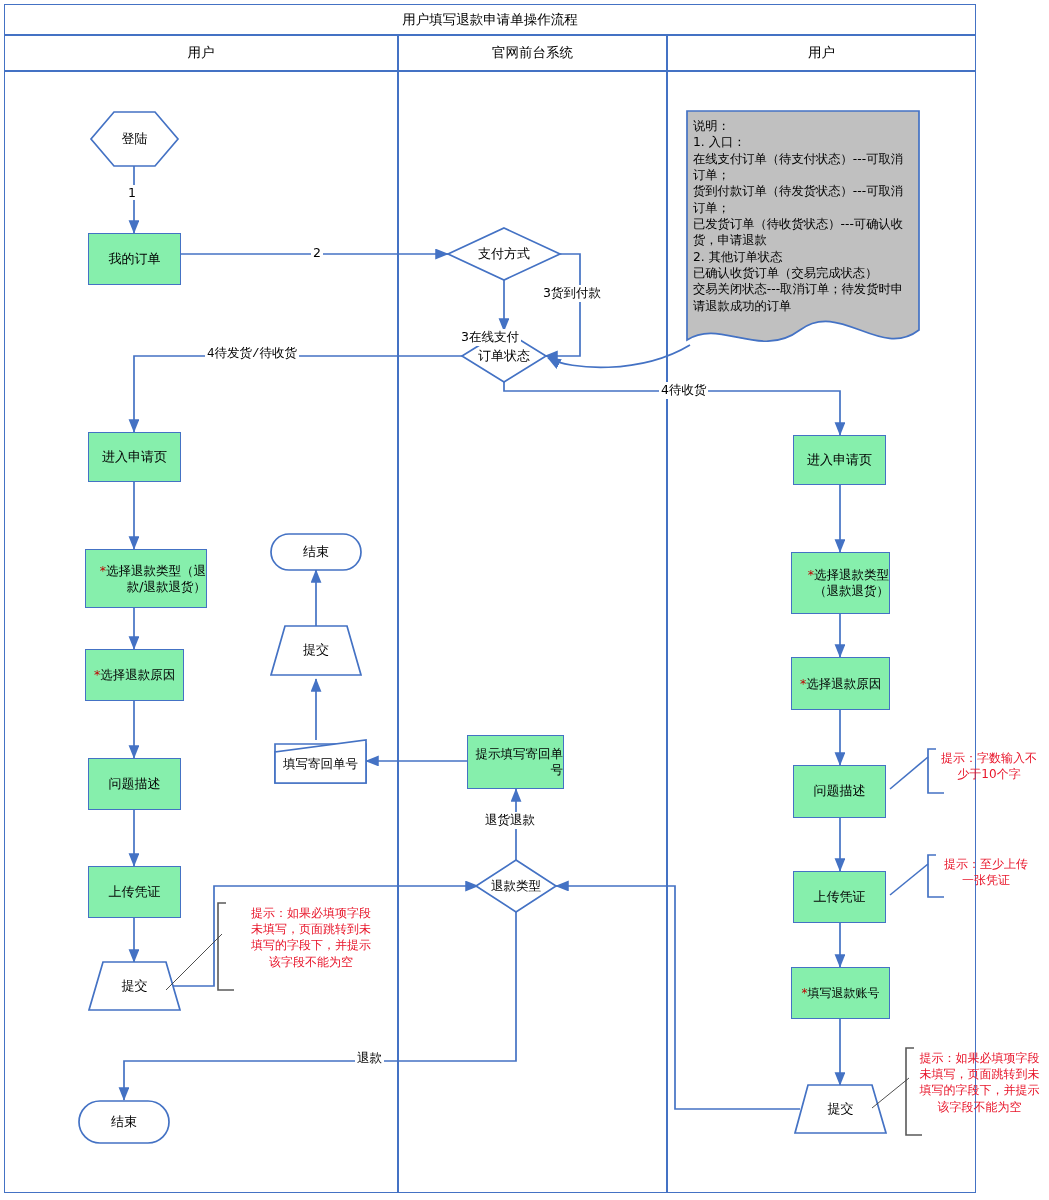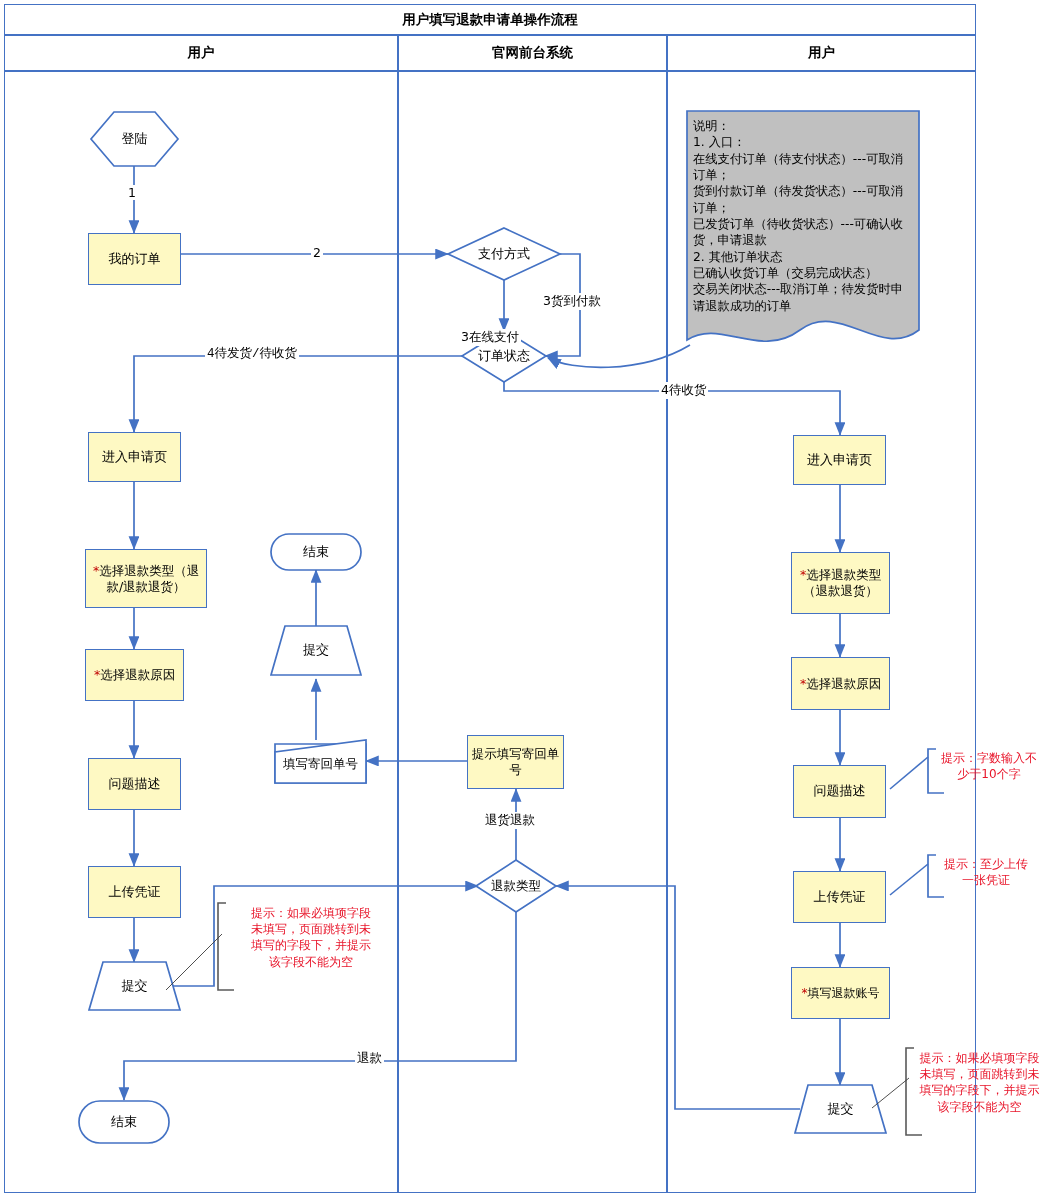--- a/index.html
+++ b/index.html
@@ -1,23 +1,23 @@
 <!DOCTYPE html>
 <html><head>
 <meta charset="utf-8">
 <style>
   html,body{margin:0;padding:0;background:#fff;}
   body{font-family:"DejaVu Sans","Liberation Sans",sans-serif;}
   #stage{position:relative;width:1049px;height:1200px;background:#fff;overflow:hidden;}
   svg.layer{position:absolute;left:0;top:0;width:1049px;height:1200px;}
   .node{position:absolute;box-sizing:border-box;display:flex;align-items:center;justify-content:center;
         text-align:center;color:#000;font-size:13px;line-height:1.25;}
-  .rect{border:1.6px solid #4472c4;background:#fef9c3;}
+  .rect{border:1.6px solid #4472c4;background:#86efac;text-align:right;}
   .swim-title{position:absolute;box-sizing:border-box;border:1.6px solid #4472c4;background:#fff;
-        display:flex;align-items:center;justify-content:center;font-size:13.5px;color:#000;font-weight:bold;}
+        display:flex;align-items:center;justify-content:center;font-size:13.5px;color:#000;}
   .lane{position:absolute;box-sizing:border-box;border:1.6px solid #4472c4;background:transparent;}
   .edgelabel{position:absolute;font-size:12.5px;color:#000;background:#fff;padding:0 2px;white-space:nowrap;}
   .annot{position:absolute;color:#e8152a;font-size:12px;line-height:1.35;text-align:center;white-space:pre-line;}
   .req{color:#c00000;}
   .notetext{position:absolute;font-size:12.3px;line-height:1.33;color:#000;white-space:pre-line;}
 </style>
 </head>
 <body>
 
 <div id="stage">
@@ -221,21 +221,21 @@
     <span><span class="req">*</span><span>填写退款账号</span></span>
   </div>
 
   <div class="node" style="left:795px;top:1085px;width:91px;height:48px;">
     <span>提交</span>
   </div>
 
   <div class="edgelabel" style="left:126px;top:185px;">1</div>
   <div class="edgelabel" style="left:311px;top:245px;">2</div>
   <div class="edgelabel" style="left:459px;top:297px;margin-top:32px;">3在线支付</div>
-  <div class="edgelabel" style="left:541px;top:293px;text-align:right;">3货到付款</div>
+  <div class="edgelabel" style="left:541px;top:285px;text-align:right;">3货到付款</div>
   <div class="edgelabel" style="left:205px;top:345px;font-family:Liberation Mono, monospace;">4待发货/待收货</div>
   <div class="edgelabel" style="left:659px;top:382px;">4待收货</div>
   <div class="edgelabel" style="left:483px;top:812px;">退货退款</div>
   <div class="edgelabel" style="left:355px;top:1050px;">退款</div>
 
   <div class="notetext" style="left:693px;top:118px;width:222px;">说明：
 1. 入口：
 在线支付订单（待支付状态）---可取消订单；
 货到付款订单（待发货状态）---可取消订单；
 已发货订单（待收货状态）---可确认收货，申请退款

